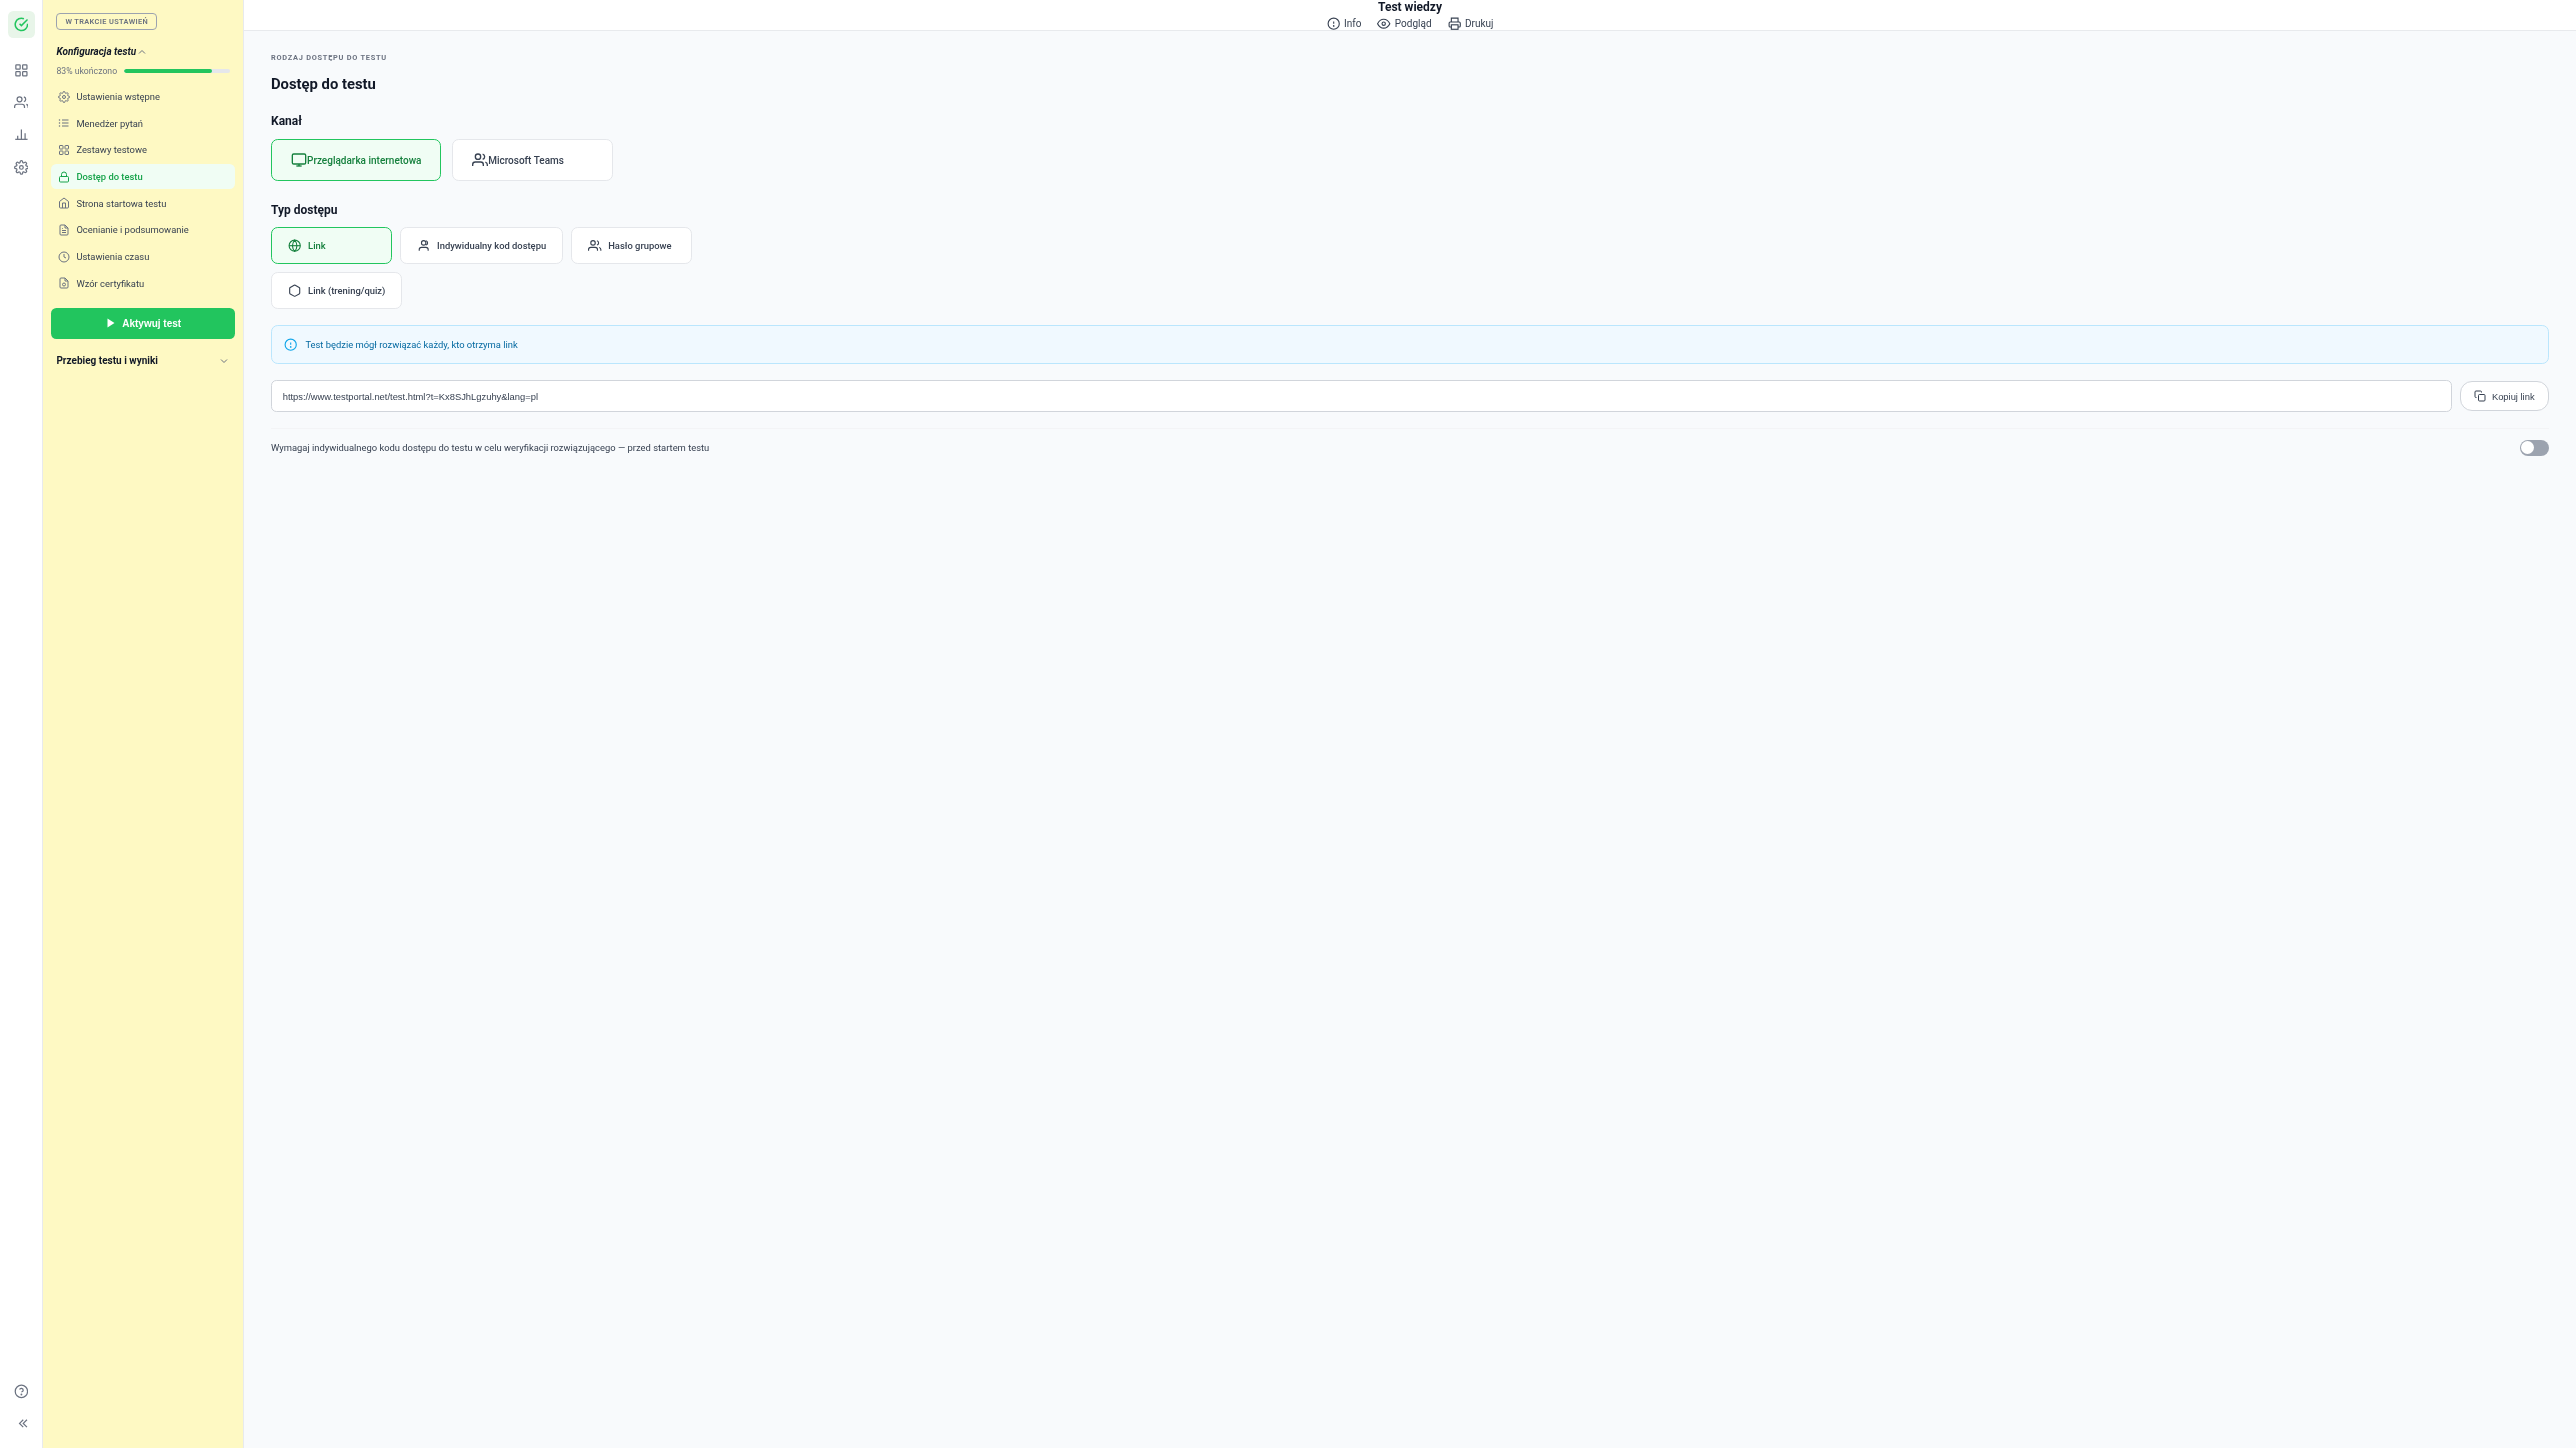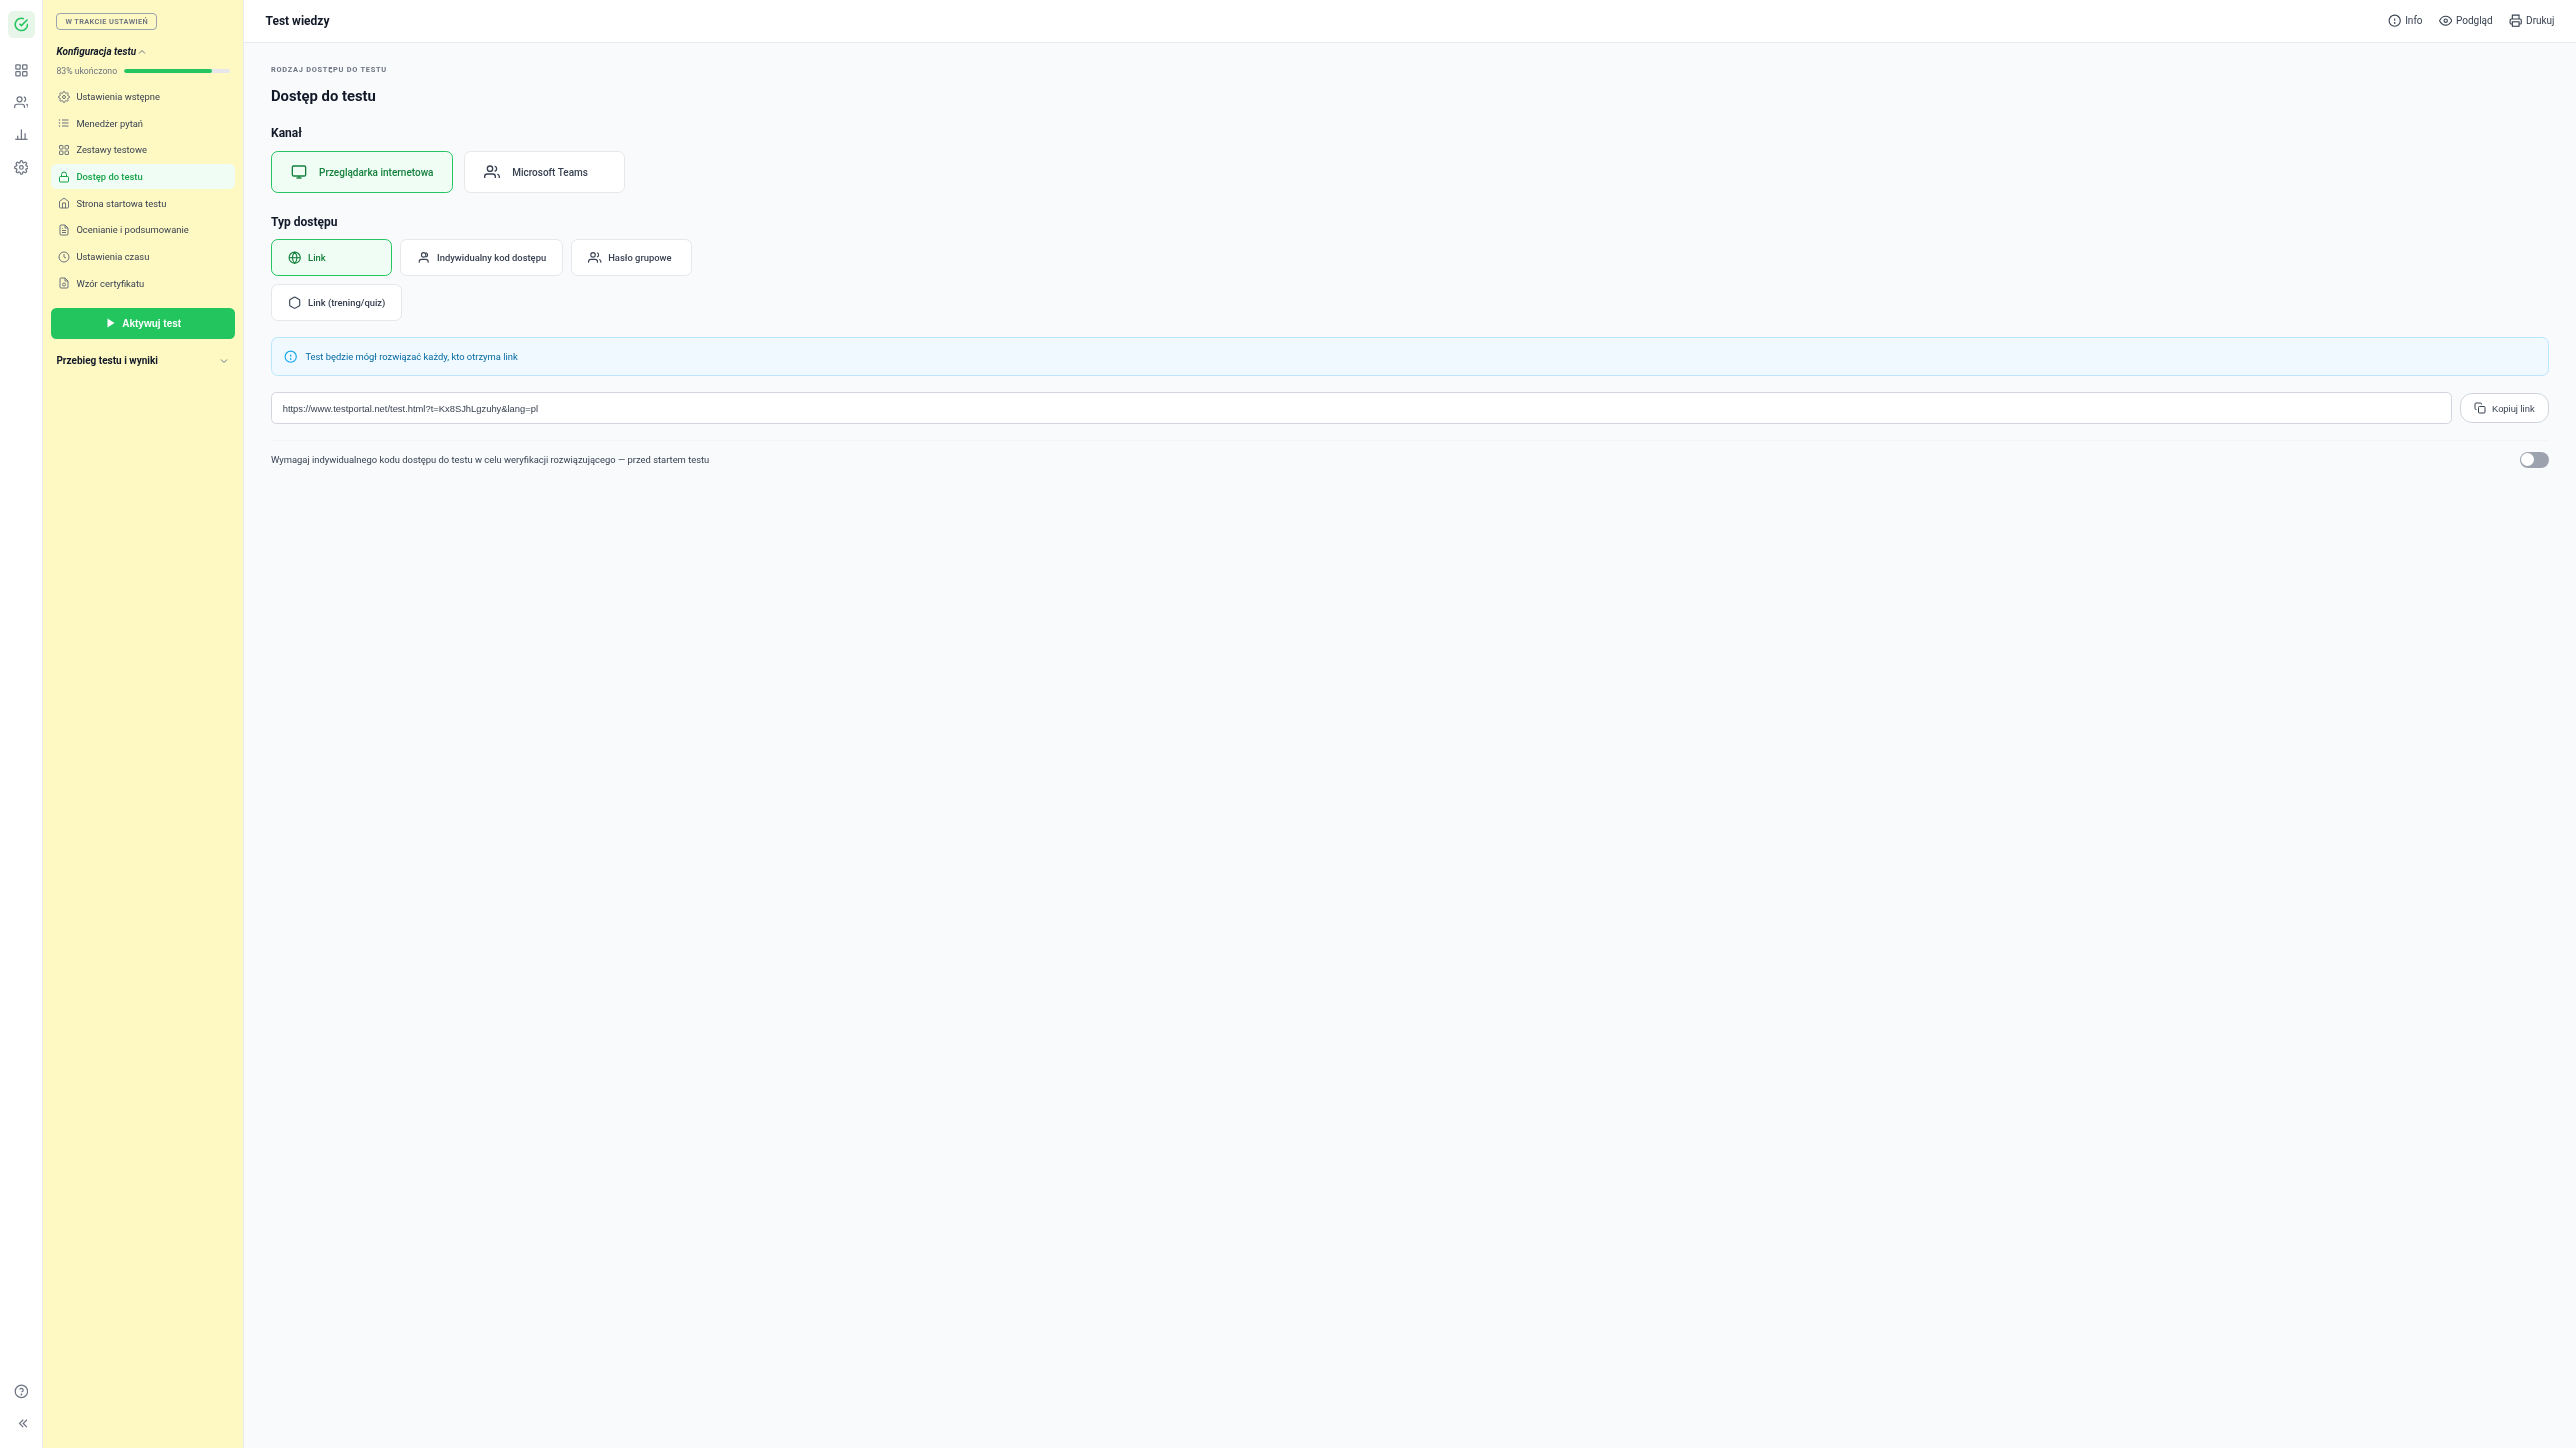--- a/index.html
+++ b/index.html
@@ -169,25 +169,26 @@
       display: flex;
       flex-direction: column;
       overflow: hidden;
     }
 
     
     .topbar {
       background: #fff;
       border-bottom: 0.7px solid #e8eaed;
       padding: 0 21.5px;
-      height: 43px;
+      height: 31px;
       display: flex;
       align-items: center;
       justify-content: space-between;
       flex-shrink: 0;
+      flex-direction: column;
     }
     .topbar-title {
       font-size: 12px;
       font-weight: 700;
       color: #111827;
     }
     .topbar-actions {
       display: flex;
       align-items: center;
       gap: 16px;
@@ -232,21 +233,21 @@
       margin-bottom: 10.7px;
     }
     .channel-row {
       display: flex;
       gap: 10.7px;
       margin-bottom: 21.5px;
     }
     .channel-card {
       display: flex;
       align-items: center;
-      gap: 12px;
+      gap: 0;
       padding: 12px 19px;
       border: 1.3px solid #e5e7eb;
       border-radius: 6.7px;
       cursor: pointer;
       background: #fff;
       font-size: 10px;
       font-weight: 500;
       color: #374151;
       min-width: 161px;
     }

